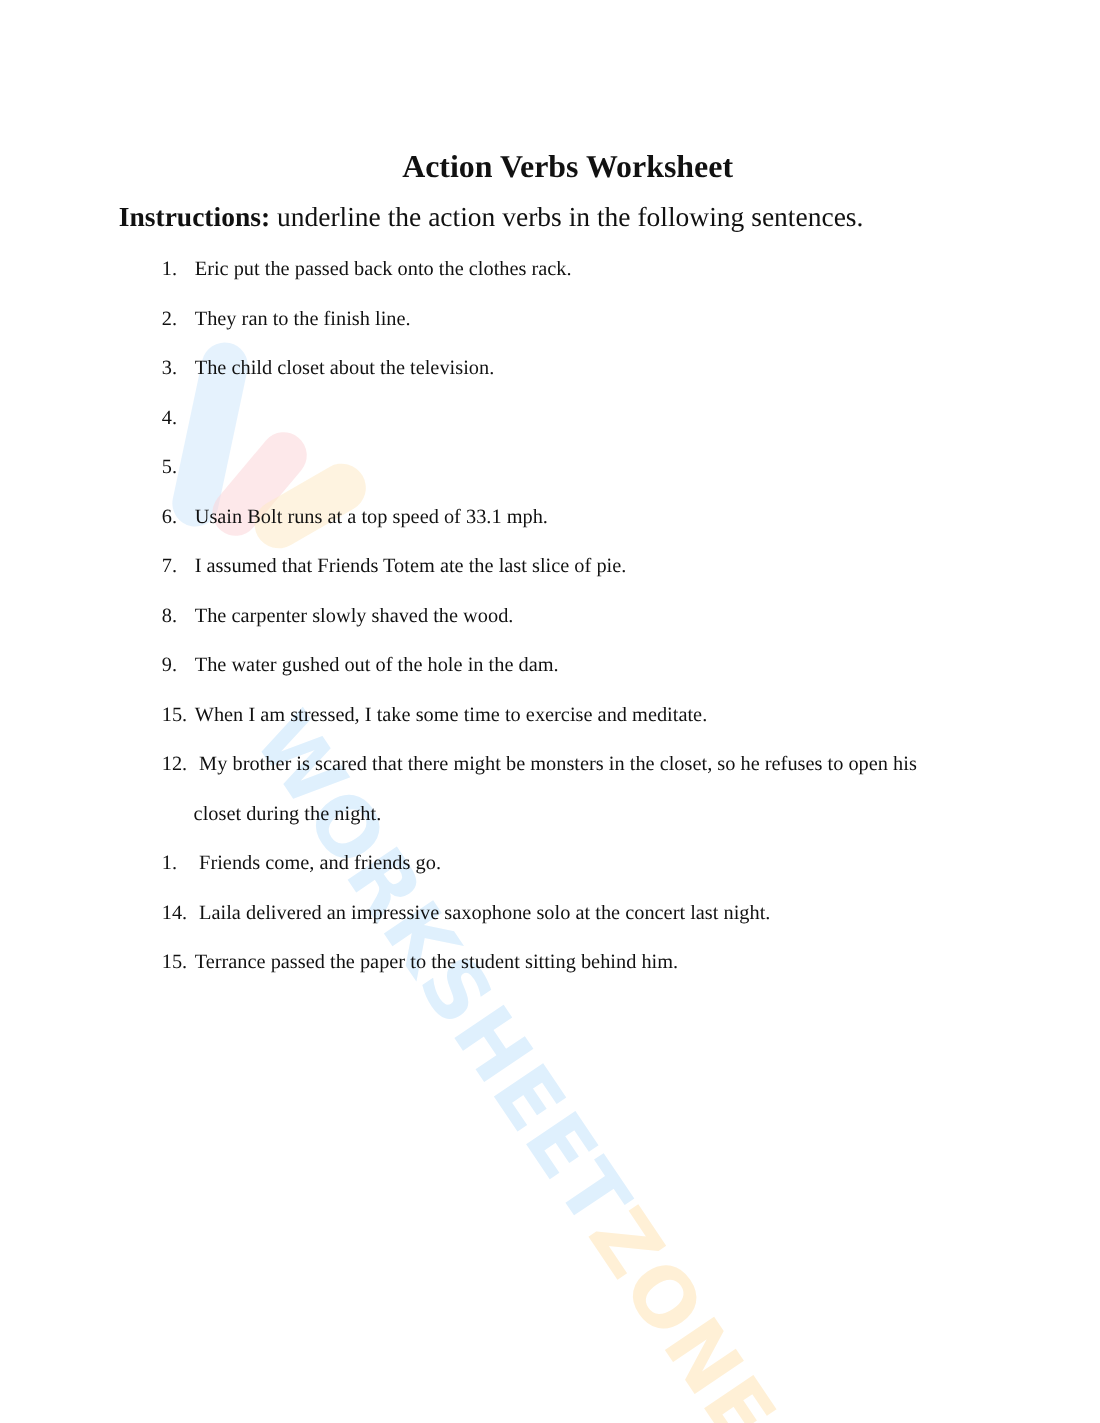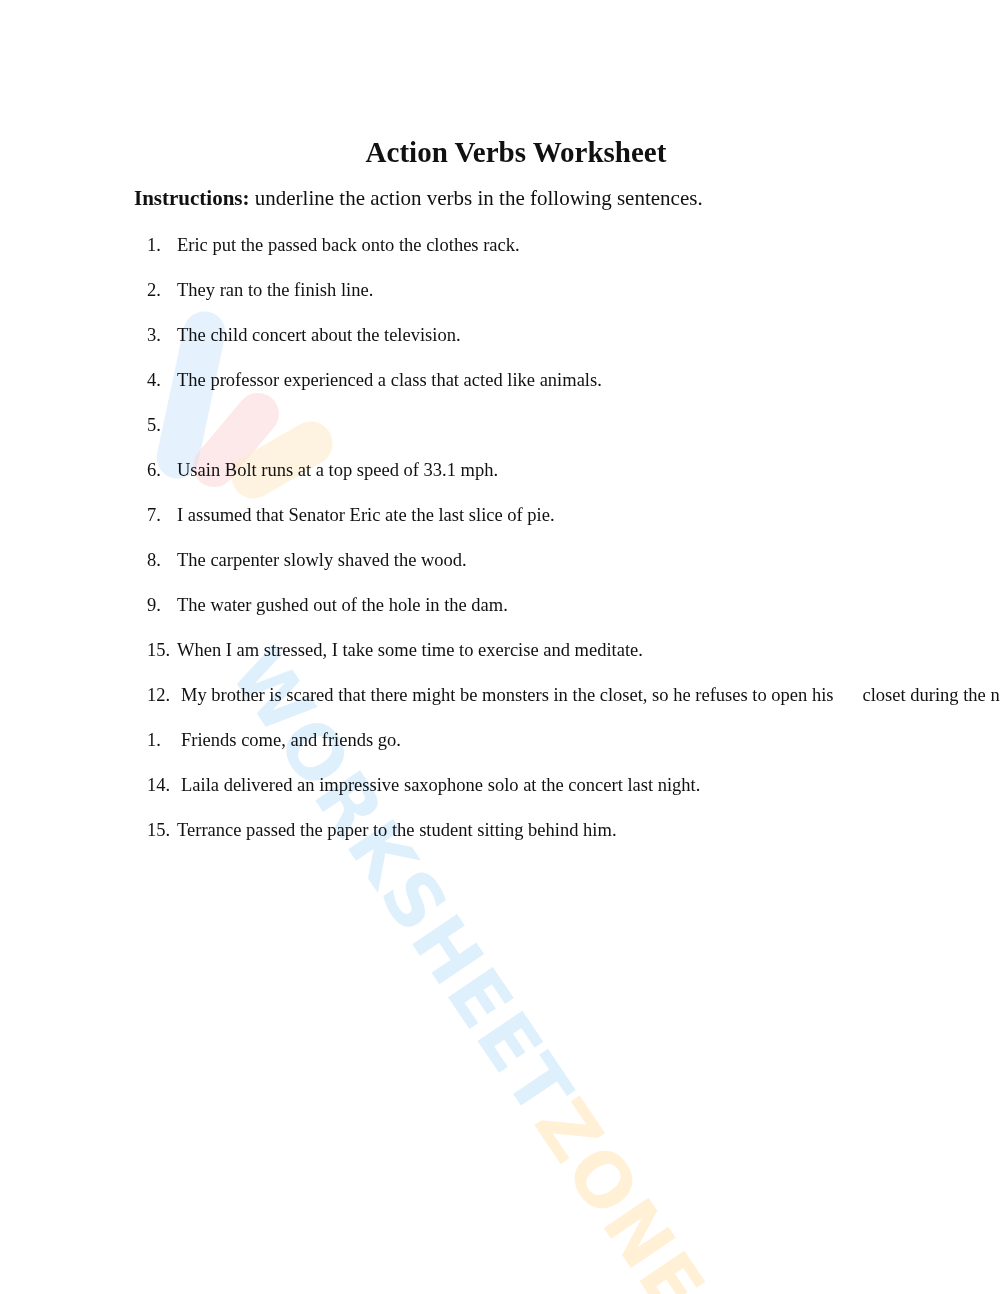--- a/index.html
+++ b/index.html
@@ -96,22 +96,22 @@
       width: 1000px;
       text-align: center;
       font-size: 29px;
       font-weight: bold;
       line-height: 40px;
       margin: 16px;
     }
     .instructions {
       position: absolute;
       top: 184px;
-      left: 134px;
-      font-size: 21px;
+      left: 108px;
+      font-size: 25px;
       line-height: 28px;
       white-space: nowrap;
     }
     .instructions .label { font-weight: bold; }
     .list {
       position: absolute;
       left: 147px;
       top: 231px;
       width: 760px;
       margin: 0;
@@ -125,21 +125,21 @@
       height: 45px;
       white-space: nowrap;
     }
     .item .num {
       width: 30px;
       flex: 0 0 auto;
     }
     .item .text { flex: 0 0 auto; }
     .item.wrap {
       height: auto;
-      flex-direction: row;
+      flex-direction: column;
     }
     .item.wrap .line1 { display: flex; height: 45px; }
     .item.wrap .line2 { padding-left: 29px; height: 45px; }
   </style>
 </head>
 <body>
 
 <div class="page">
 
   <div class="watermark">
@@ -160,36 +160,35 @@
       <li class="item">
         <span class="num">1.</span>
         <span class="text">Eric put the passed back onto the clothes rack.</span>
       </li>
       <li class="item">
         <span class="num">2.</span>
         <span class="text">They ran to the finish line.</span>
       </li>
       <li class="item">
         <span class="num">3.</span>
-        <span class="text">The child concert about the television.</span>
+        <span class="text">The child closet about the television.</span>
       </li>
       <li class="item">
         <span class="num">4.</span>
-        <span class="text">The professor experienced a class that acted like animals.</span>
       </li>
       <li class="item">
         <span class="num">5.</span>
       </li>
       <li class="item">
         <span class="num">6.</span>
         <span class="text">Usain Bolt runs at a top speed of 33.1 mph.</span>
       </li>
       <li class="item">
         <span class="num">7.</span>
-        <span class="text">I assumed that Senator Eric ate the last slice of pie.</span>
+        <span class="text">I assumed that Friends Totem ate the last slice of pie.</span>
       </li>
       <li class="item">
         <span class="num">8.</span>
         <span class="text">The carpenter slowly shaved the wood.</span>
       </li>
       <li class="item">
         <span class="num">9.</span>
         <span class="text">The water gushed out of the hole in the dam.</span>
       </li>
       <li class="item">

